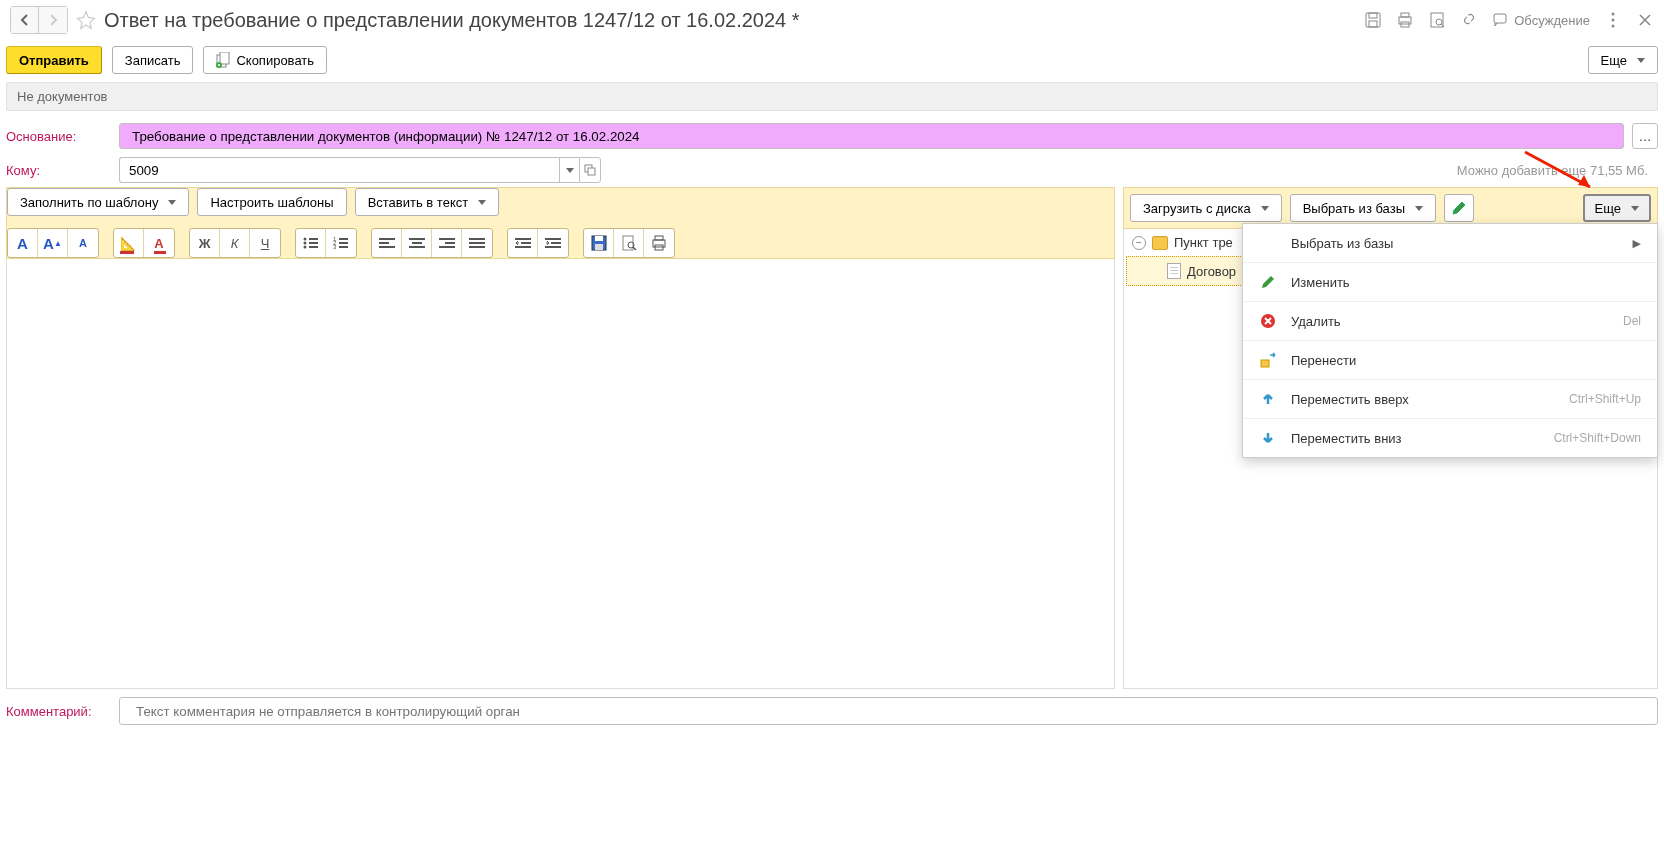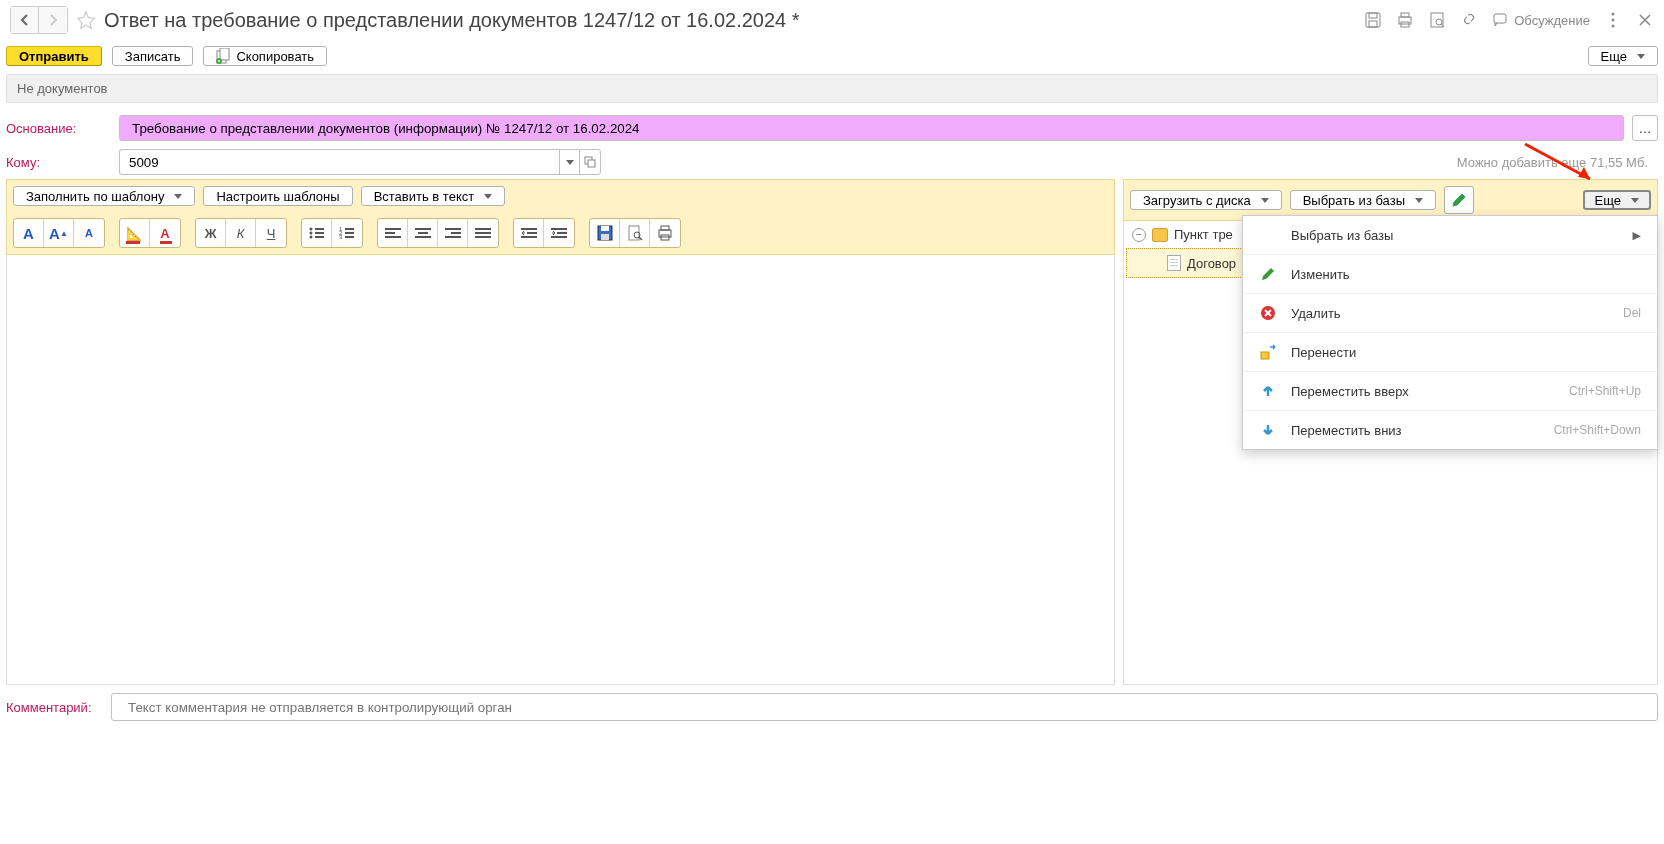--- a/index.html
+++ b/index.html
@@ -7,37 +7,37 @@
 .header-bar { display: flex; align-items: center; padding: 6px 10px; gap: 8px; }
 .nav-btns { display: flex; border: 1px solid #ccc; border-radius: 3px; }
 .nav-btn { width: 28px; height: 26px; display: flex; align-items: center; justify-content: center; border-right: 1px solid #ccc; cursor: pointer; background: #f8f8f8; }
 .nav-btn:last-child { border-right: none; }
 .star-icon { width: 20px; height: 20px; color: #ccc; }
 .page-title { font-size: 20px; color: #444; flex: 1; }
 .header-icons { display: flex; gap: 14px; align-items: center; color: #888; }
 .hicon { width: 18px; height: 18px; cursor: pointer; display:flex; align-items:center; justify-content:center;}
 .discuss { display: flex; gap: 4px; align-items: center; cursor: pointer; }
 .action-bar { display: flex; gap: 10px; padding: 6px 6px; align-items: center; }
-.btn { border: 1px solid #b0b0b0; border-radius: 3px; padding: 6px 12px; background: #fff; cursor: pointer; font-size: 13px; height: 20px; display:flex; align-items:center; gap:6px;}
+.btn { border: 1px solid #b0b0b0; border-radius: 3px; padding: 6px 12px; background: #fff; cursor: pointer; font-size: 13px; height: 28px; display:flex; align-items:center; gap:6px;}
 .btn-primary { background: #ffdd2d; font-weight: bold; border-color: #d4b820 #b09000 #b09000 #d4b000; }
 .btn-more { margin-left: auto; }
 .status-bar { background: #f0f0f0; border: 1px solid #e0e0e0; padding: 6px 10px; color: #666; margin: 2px 6px 8px; border-radius:2px;}
 .form-row { display: flex; align-items: center; padding: 4px 6px; gap: 8px; }
 .form-label { width: 105px; color: #be185d; }
 .form-input { flex: 1; border: 1px solid #c0c0c0; border-radius: 3px; padding: 4px 12px; height: 26px; background:#f0abfc;}
 .input-ellipsis { width: 26px; height: 26px; border: 1px solid #c0c0c0; border-radius: 3px; display: flex; align-items: center; justify-content: center; cursor: pointer; }
 .recipient-wrap { display: flex; }
 .recipient-input { width: 440px; border: 1px solid #c0c0c0; border-right:none; border-radius: 3px 0 0 3px; padding: 4px 9px; height: 26px; }
 .recipient-dd { width: 20px; height:26px; border:1px solid #c0c0c0; border-right:none; display:flex; align-items:center; justify-content:center; cursor:pointer;}
 .recipient-ext { width: 22px; height:26px; border:1px solid #c0c0c0; border-radius:0 3px 3px 0; display:flex; align-items:center; justify-content:center; cursor:pointer;}
 .size-hint { margin-left: auto; color: #999; padding-right:10px;}
 .main-cols { display: flex; gap: 8px; padding: 0 6px; }
 .left-panel { flex: 1; display: flex; flex-direction: column; }
 .right-panel { width: 535px; display: flex; flex-direction: column; position: relative; }
-.toolbar-yellow { background: #fff3c5; border: 1px solid #e8d898; padding: 6px; display: flex; gap: 8px; flex-wrap: wrap; align-items: center; }
+.toolbar-yellow { background: #fff3c5; border: 1px solid #e8d898; display: flex; gap: 8px; flex-wrap: wrap; align-items: center; }
 .toolbar-yellow .btn { background: #fff; }
 .tb-row2 { display:flex; gap:14px; width:100%; margin-top:4px;}
 .tb-group { display: flex; border: 1px solid #c8b880; border-radius:3px; background:#fff;}
 .tb-btn { width: 30px; height: 28px; display:flex; align-items:center; justify-content:center; border-right:1px solid #e0d4a0; cursor:pointer; color:#555;}
 .tb-btn:last-child { border-right:none; }
 .editor-area { flex:1; border:1px solid #ddd; border-top:none; background:#fff; min-height:430px;}
 .right-toolbar { background: #fff3c5; border: 1px solid #e8d898; padding: 6px; display: flex; gap: 8px; align-items: center; }
 .right-toolbar .btn-small-icon { width:30px; height:28px; padding:0; justify-content:center;}
 .btn-more-active { border:2px solid #888; background:#f0f0f0; padding:4px 10px;}
 .tree-area { flex:1; border:1px solid #ddd; border-top:none; background:#fff; min-height:440px;}
@@ -48,21 +48,21 @@
 .folder-icon { width:16px; height:14px; background:#f7c64a; border:1px solid #d0a030; border-radius:2px;}
 .doc-icon { width:14px; height:16px; border:1px solid #aaa; background:#fff; position:relative;}
 .doc-icon::before{ content:""; position:absolute; top:3px; left:2px; right:2px; border-top:1px solid #ccc; box-shadow:0 3px 0 #ccc, 0 6px 0 #ccc;}
 .context-menu { position:absolute; top:36px; right:0; width:416px; background:#fff; border:1px solid #ccc; box-shadow:0 4px 12px rgba(0,0,0,0.2); z-index:10;}
 .menu-item { display:flex; align-items:center; padding:10px 16px; gap:14px; cursor:pointer; border-bottom:1px solid #f0f0f0;}
 .menu-item:last-child{border-bottom:none;}
 .menu-icon { width:18px; height:18px; display:flex; align-items:center; justify-content:center;}
 .menu-label { flex:1; color:#333;}
 .menu-shortcut { color:#aaa; font-size:12px;}
 .menu-arrow { color:#666; font-size:11px;}
-.comment-row { display:flex; align-items:center; padding:8px 6px; }
+.comment-row { display:flex; align-items:center; padding:8px 6px; gap:8px;}
 .comment-input { flex:1; border:1px solid #c0c0c0; border-radius:3px; padding:5px 16px; height:28px; color:#a16207;}
 .arrow-annotation { position:absolute; top:-40px; right:48px; pointer-events:none; z-index:5;}
 svg { display:block; }
 .caret-down::after{ content:""; display:inline-block; margin-left:4px; border-left:4px solid transparent; border-right:4px solid transparent; border-top:5px solid #666;}
 </style>
 </head>
 <body>
 
 <div class="header-bar">
   <div class="nav-btns">

